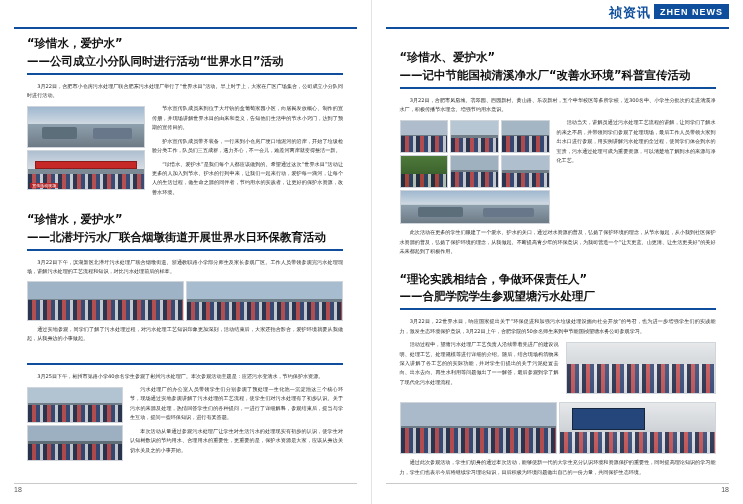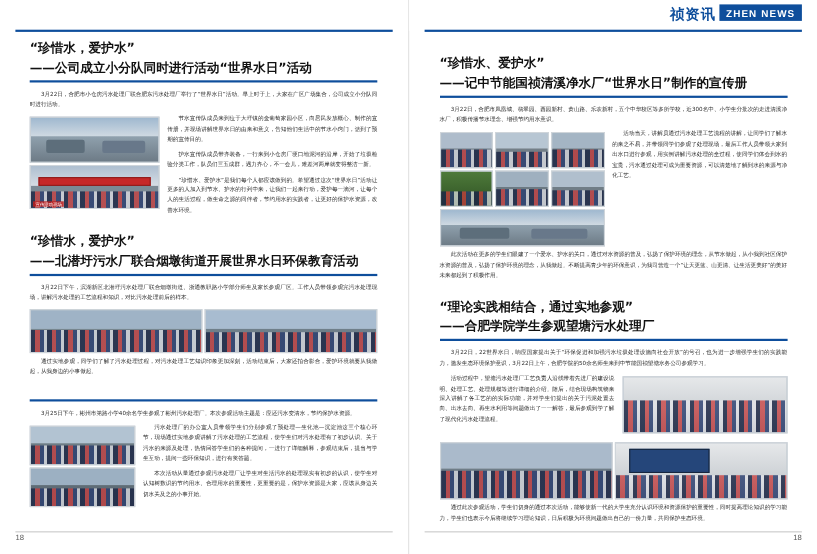--- a/index.html
+++ b/index.html
@@ -238,21 +238,21 @@
         <span class="brand-cn">祯资讯</span>
         <span class="brand-en">ZHEN NEWS</span>
       </div>
     </div>
 
     <div class="col" style="top:50px;">
 
       <div class="article">
         <div class="title-wrap">
           <div class="ttl1">“珍惜水、爱护水”</div>
-          <div class="ttl2">——记中节能国祯清溪净水厂“世界水日”制作的宣传册</div>
+          <div class="ttl2">——记中节能国祯清溪净水厂“改善水环境”科普宣传活动</div>
           <div class="rule"></div>
         </div>
         <div class="body-flow">
           <p class="para">3月22日，合肥市凤凰城、翡翠园、西园新村、黄山路、乐农新村，五个中华校区等多所学校，近300名中、小学生分批次的走进清溪净水厂，积极传播节水理念、增强节约用水意识。</p>
           <div class="imgfloat-left" style="width:150px;">
             <div class="grid3">
               <div class="photo" style="height:33px;">
                 <div class="sky" style="background:#aebccb;"></div>
                 <div class="ground" style="background:#6c7a85;"></div>
                 <div class="crowd"></div>
@@ -291,21 +291,21 @@
             </div>
           </div>
           <p class="para">活动当天，讲解员通过污水处理工艺流程的讲解，让同学们了解水的来之不易，并带领同学们参观了处理现场，最后工作人员带领大家到出水口进行参观，用实例讲解污水处理的全过程，使同学们体会到水的宝贵，污水通过处理可成为重要资源，可以清楚地了解到水的来源与净化工艺。</p>
           <div class="clear"></div>
           <p class="para">此次活动在更多的学生们眼建了一个爱水、护水的关口，通过对水资源的普及，弘扬了保护环境的理念，从节水做起，从小我到社区保护水资源的普及，弘扬了保护环境的理念，从我做起。不断提高青少年的环保意识，为我司营造一个“让天更蓝、山更清、让生活更美好”的美好未来都起到了积极作用。</p>
         </div>
       </div>
 
       <div class="article">
         <div class="title-wrap">
-          <div class="ttl1">“理论实践相结合，通过实地参观”</div>
+          <div class="ttl1">“理论实践相结合，争做环保责任人”</div>
           <div class="ttl2">——合肥学院学生参观望塘污水处理厂</div>
           <div class="rule"></div>
         </div>
         <div class="body-flow">
           <p class="para">3月22日，22世界水日，响应国家提出关于“环保促进和加强污水垃圾处理设施向社会开放”的号召，也为进一步增强学生们的实践能力，激发生态环境保护意识，3月22日上午，合肥学院的50余名师生来到中节能国祯望塘水务公司参观学习。</p>
           <div class="imgfloat-right" style="width:150px;">
             <div class="photo" style="height:52px;">
               <div class="roomwall"></div>
               <div class="crowd" style="height:58%;"></div>
             </div>

